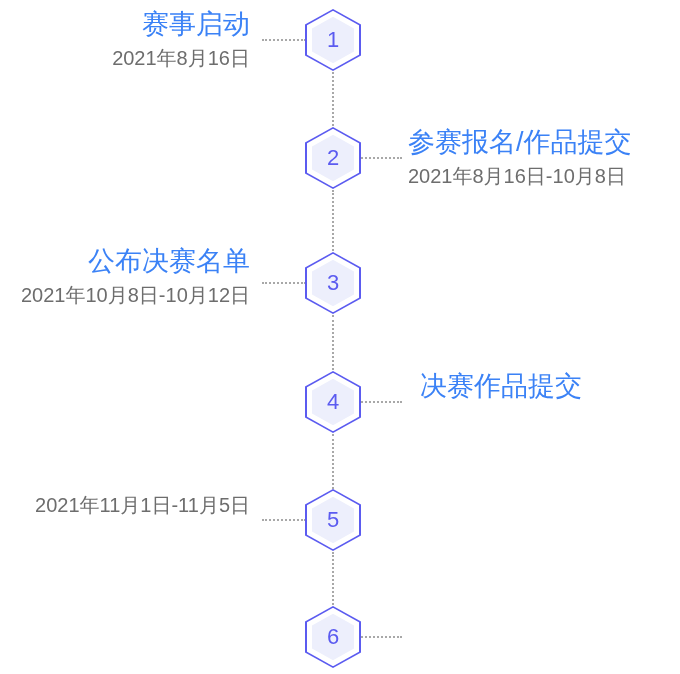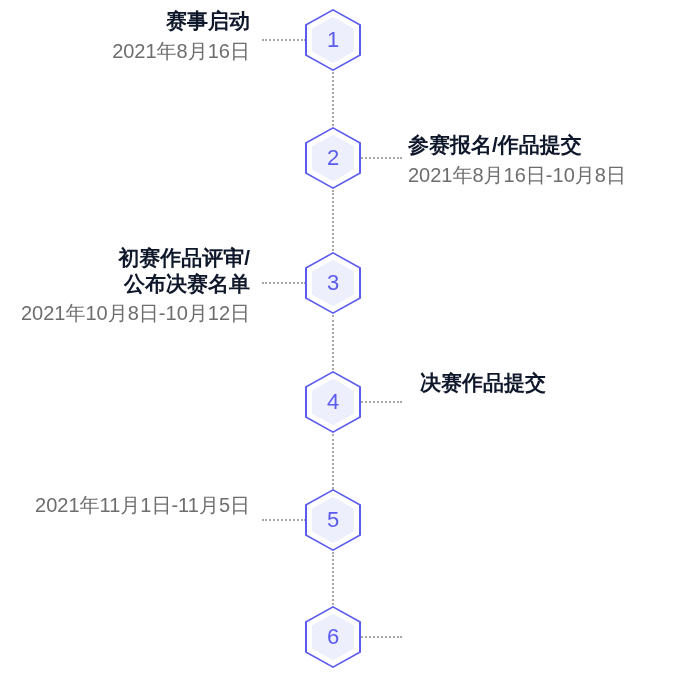--- a/index.html
+++ b/index.html
@@ -92,23 +92,23 @@
 
   
   .label {
     position: absolute;
     white-space: nowrap;
   }
   .label.left  { text-align: right; }
   .label.right { text-align: left; }
 
   .label-title {
-    font-size: 21px;
-    font-weight: bold;
-    color: #0f172a;
+    font-size: 27px;
+    font-weight: normal;
+    color: #3b82f6;
     line-height: 1.22;
     letter-spacing: 0px;
     white-space: nowrap;
   }
   .label-title .line2 { display: block; }
 
   .label-date {
     font-size: 20px;
     color: #6d6d6d;
     line-height: 1.25;
@@ -140,35 +140,34 @@
     <div class="label-date">2021年8月16日</div>
   </div>
 
   <div class="connector" style="left:358px;top:158px;width:44px;"></div>
   <div class="node" style="top:158px;">
     <div class="hex-outer"></div>
     <div class="hex-white"></div>
     <div class="hex-inner"></div>
     <div class="hex-num">2</div>
   </div>
-  <div class="label right" style="left:408px;top:132px;">
+  <div class="label right" style="left:408px;top:126px;">
     <div class="label-title">参赛报名/作品提交</div>
     <div class="label-date">2021年8月16日-10月8日</div>
   </div>
 
   <div class="connector" style="left:262px;top:283px;width:44px;"></div>
   <div class="node" style="top:283px;">
     <div class="hex-outer"></div>
     <div class="hex-white"></div>
     <div class="hex-inner"></div>
     <div class="hex-num">3</div>
   </div>
   <div class="label left" style="right:430px;top:245px;">
     <div class="label-title">
-      <span>初赛作品评审/</span>
       <span class="line2">公布决赛名单</span>
     </div>
     <div class="label-date">2021年10月8日-10月12日</div>
   </div>
 
   <div class="connector" style="left:358px;top:402px;width:44px;"></div>
   <div class="node" style="top:402px;">
     <div class="hex-outer"></div>
     <div class="hex-white"></div>
     <div class="hex-inner"></div>

